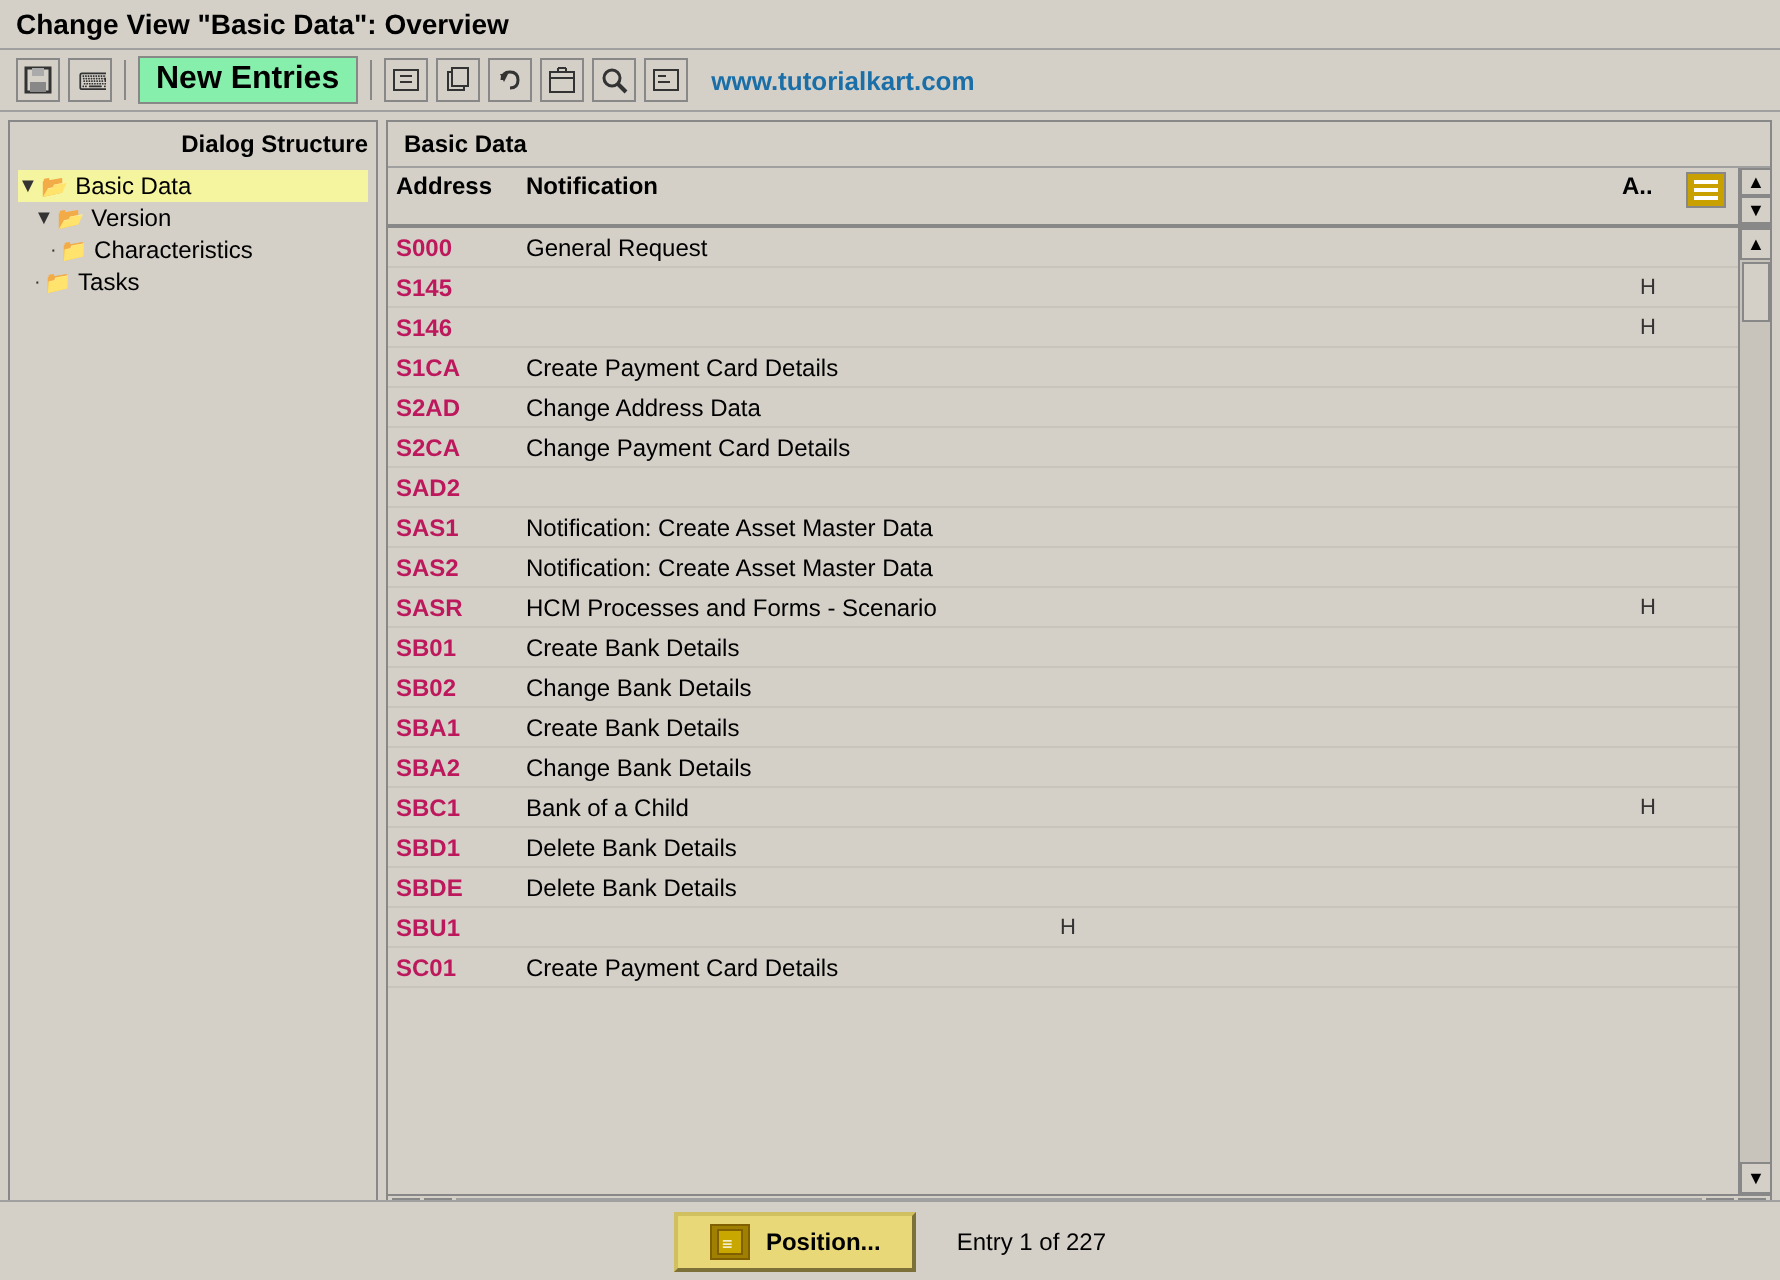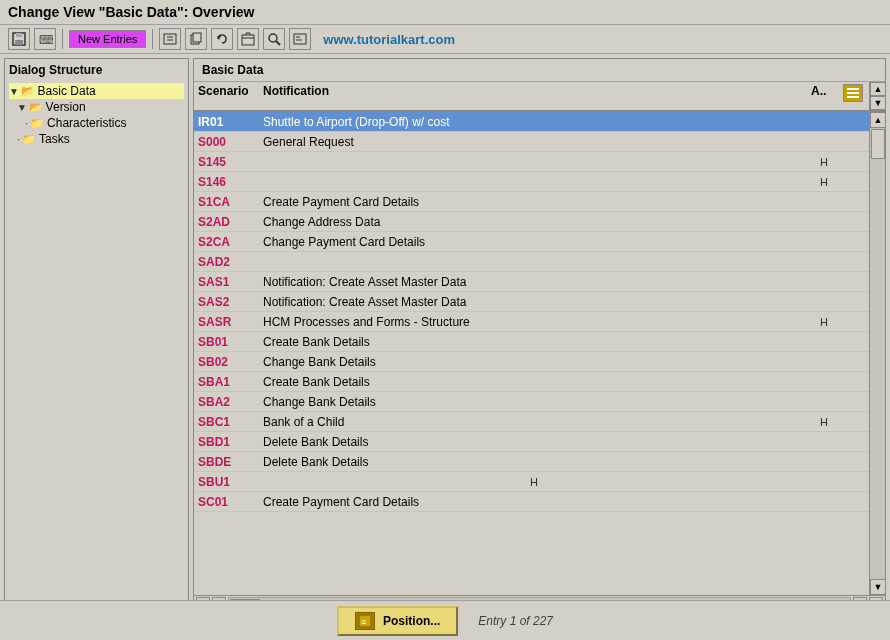--- a/index.html
+++ b/index.html
@@ -43,26 +43,26 @@
       font-size: 12px;
     }
     .toolbar-separator { width: 1px; height: 20px; background: #888; margin: 0 2px; }
     .toolbar-text {
       font-size: 13px;
       font-weight: bold;
       color: #1a6fa8;
       margin-left: 8px;
     }
     .new-entries-btn {
-      background: #d946ef;
+      background: #86efac;
       border: 1px solid #888;
       padding: 2px 8px;
       cursor: pointer;
-      font-size: 11px;
-      font-weight: normal;
+      font-size: 16px;
+      font-weight: bold;
     }
 
     
     .main-layout {
       display: flex;
       height: calc(640px - 78px);
       padding: 4px;
       gap: 4px;
     }
 
@@ -72,20 +72,21 @@
       min-width: 185px;
       background: #d4d0c8;
       border: 1px solid #888;
       padding: 4px;
     }
     .left-panel-title {
       font-weight: bold;
       font-size: 12px;
       margin-bottom: 6px;
       color: #000;
+      text-align: right;
     }
     .tree-item {
       display: flex;
       align-items: center;
       padding: 1px 0;
       cursor: pointer;
       white-space: nowrap;
       font-size: 12px;
     }
     .tree-item.highlighted {
@@ -255,22 +256,21 @@
       gap: 8px;
       background: #e8d878;
       border: 2px outset #d0c060;
       padding: 4px 16px;
       cursor: pointer;
       font-size: 12px;
       font-weight: bold;
     }
     .entry-count {
       font-size: 12px;
-      color: #404040;
-      font-style: italic;
+      color: #000000;
     }
     .right-scroll-arrow {
       width: 16px;
       height: 14px;
       background: #d4d0c8;
       border: 1px solid #888;
       display: flex;
       align-items: center;
       justify-content: center;
       cursor: pointer;
@@ -374,21 +374,21 @@
     </div>
   </div>
 
   <div class="right-panel">
     <div class="right-panel-title">Basic Data</div>
 
     <div class="data-table">
 
       <div style="display: flex; border-bottom: 2px solid #888; background: #d4d0c8;">
         <div style="flex: 1; display: grid; grid-template-columns: 65px 1fr 30px;">
-          <div class="table-header-cell">Scenario</div>
+          <div class="table-header-cell">Address</div>
           <div class="table-header-cell">Notification</div>
           <div class="table-header-cell">A..</div>
         </div>
         <div style="width: 32px; display: flex; flex-direction: column; align-items: center; justify-content: flex-start; padding: 2px;">
           <div style="width: 20px; height: 18px; background: #c8a000; border: 1px solid #888; display: flex; align-items: center; justify-content: center; cursor: pointer;">
             <svg width="14" height="14" viewBox="0 0 14 14">
                 <rect x="1" y="2" width="12" height="2" fill="white"></rect>
                 <rect x="1" y="6" width="12" height="2" fill="white"></rect>
                 <rect x="1" y="10" width="12" height="2" fill="white"></rect>
               </svg>
@@ -396,25 +396,20 @@
         </div>
         <div style="width: 16px; display: flex; flex-direction: column; border-left: 1px solid #888;">
           <div class="right-scroll-arrow">▲</div>
           <div class="right-scroll-arrow">▼</div>
         </div>
       </div>
 
       <div class="table-scroll-area">
         <div class="table-content">
 
-        <div class="table-row first-selected">
-              <div class="table-cell scenario" style="color: rgb(255, 255, 255);">IR01</div>
-              <div class="table-cell">Shuttle to Airport  (Drop-Off) w/ cost</div>
-              <div class="table-cell h-marker"></div>
-            </div>
             <div class="table-row">
               <div class="table-cell scenario">S000</div>
               <div class="table-cell">General Request</div>
               <div class="table-cell h-marker"></div>
             </div>
             <div class="table-row">
               <div class="table-cell scenario">S145</div>
               <div class="table-cell"></div>
               <div class="table-cell h-marker">H</div>
             </div>
@@ -447,21 +442,21 @@
               <div class="table-cell">Notification: Create Asset Master Data</div>
               <div class="table-cell h-marker"></div>
             </div>
             <div class="table-row">
               <div class="table-cell scenario">SAS2</div>
               <div class="table-cell">Notification: Create Asset Master Data</div>
               <div class="table-cell h-marker"></div>
             </div>
             <div class="table-row">
               <div class="table-cell scenario">SASR</div>
-              <div class="table-cell">HCM Processes and Forms - Structure</div>
+              <div class="table-cell">HCM Processes and Forms - Scenario</div>
               <div class="table-cell h-marker">H</div>
             </div>
             <div class="table-row">
               <div class="table-cell scenario">SB01</div>
               <div class="table-cell">Create Bank Details</div>
               <div class="table-cell h-marker"></div>
             </div>
             <div class="table-row">
               <div class="table-cell scenario">SB02</div>
               <div class="table-cell">Change Bank Details</div>

